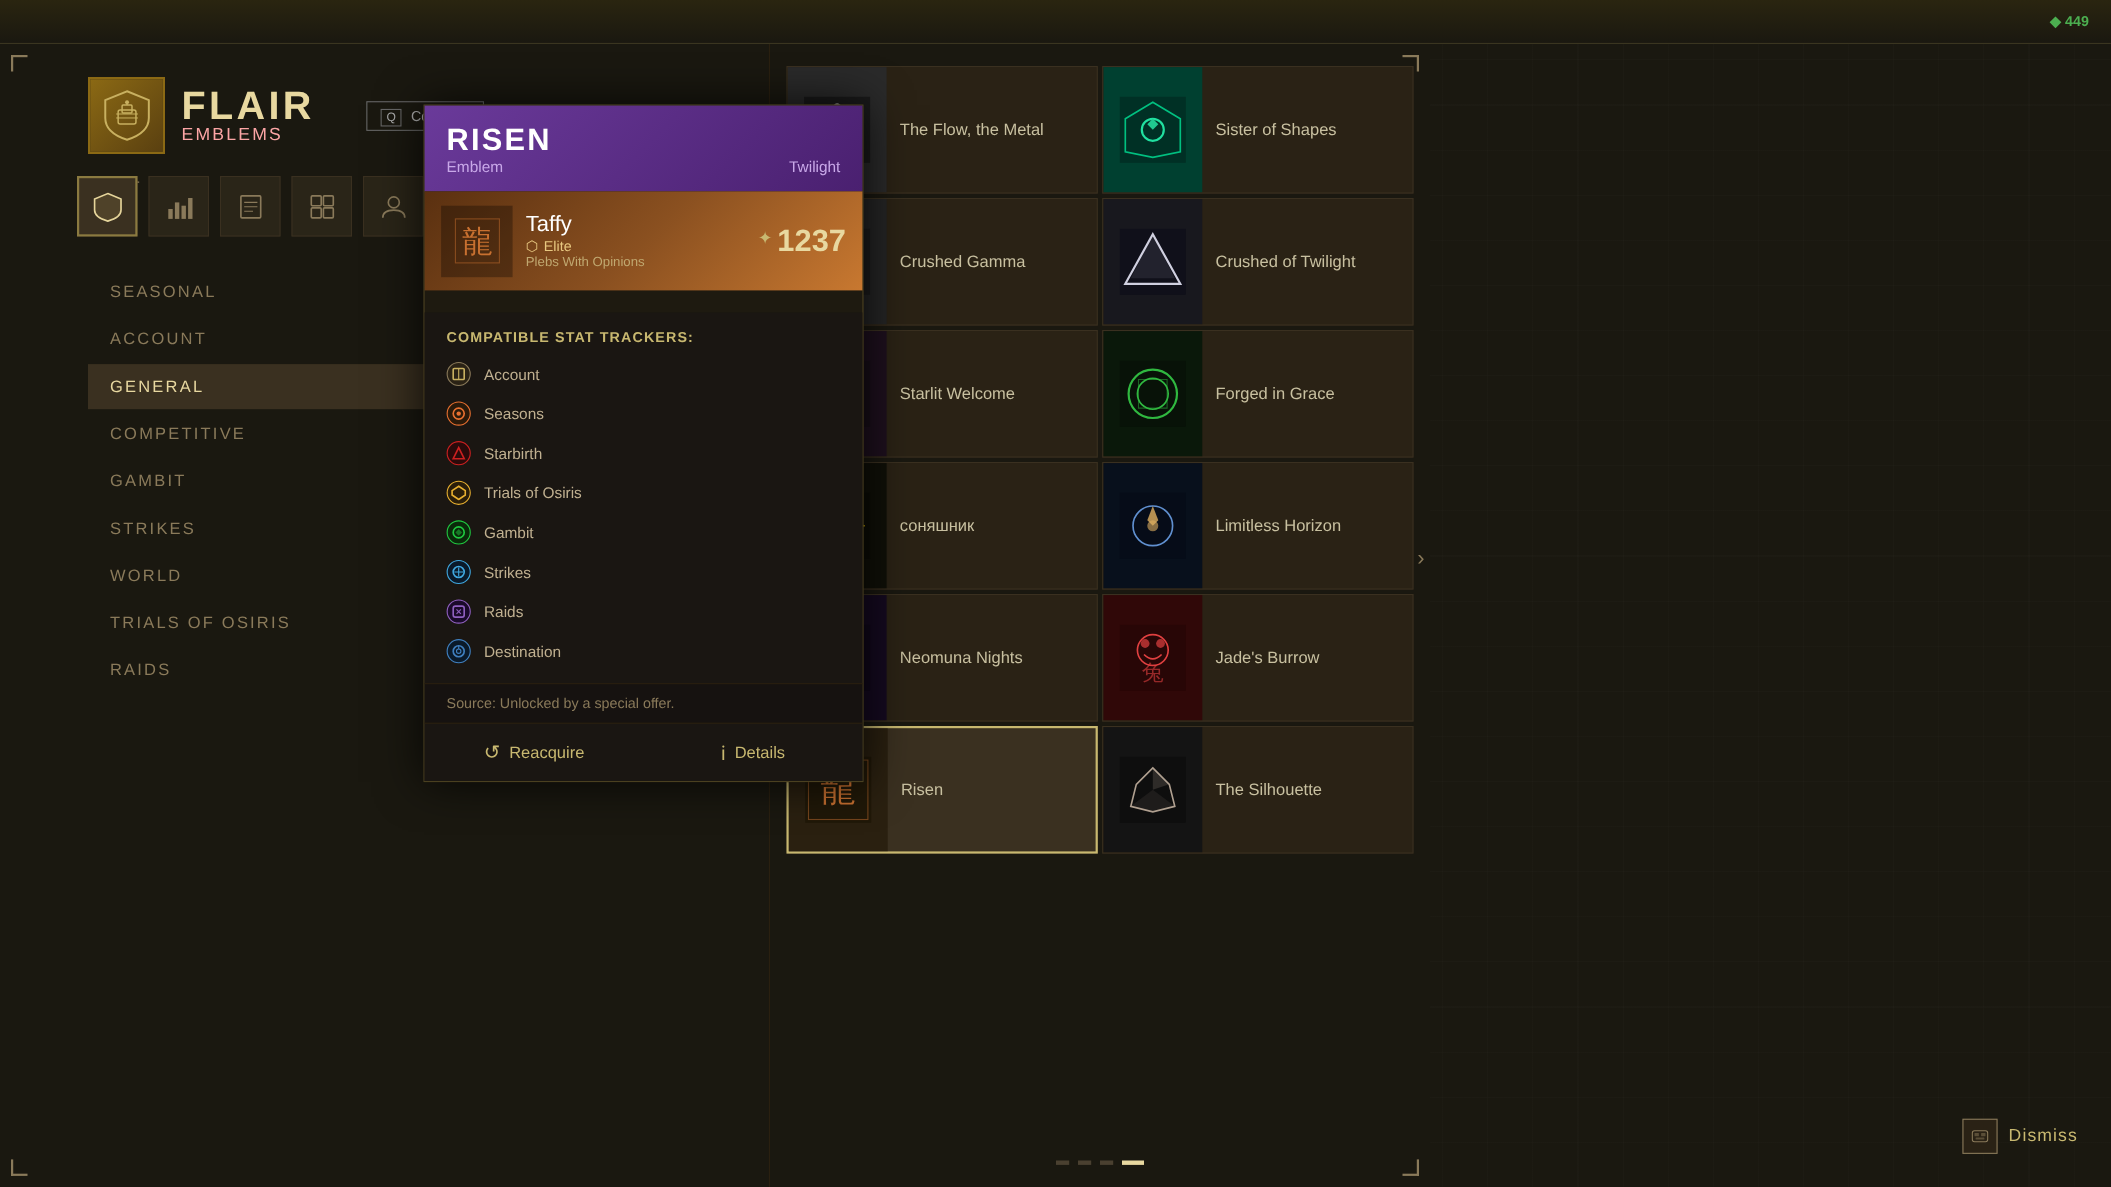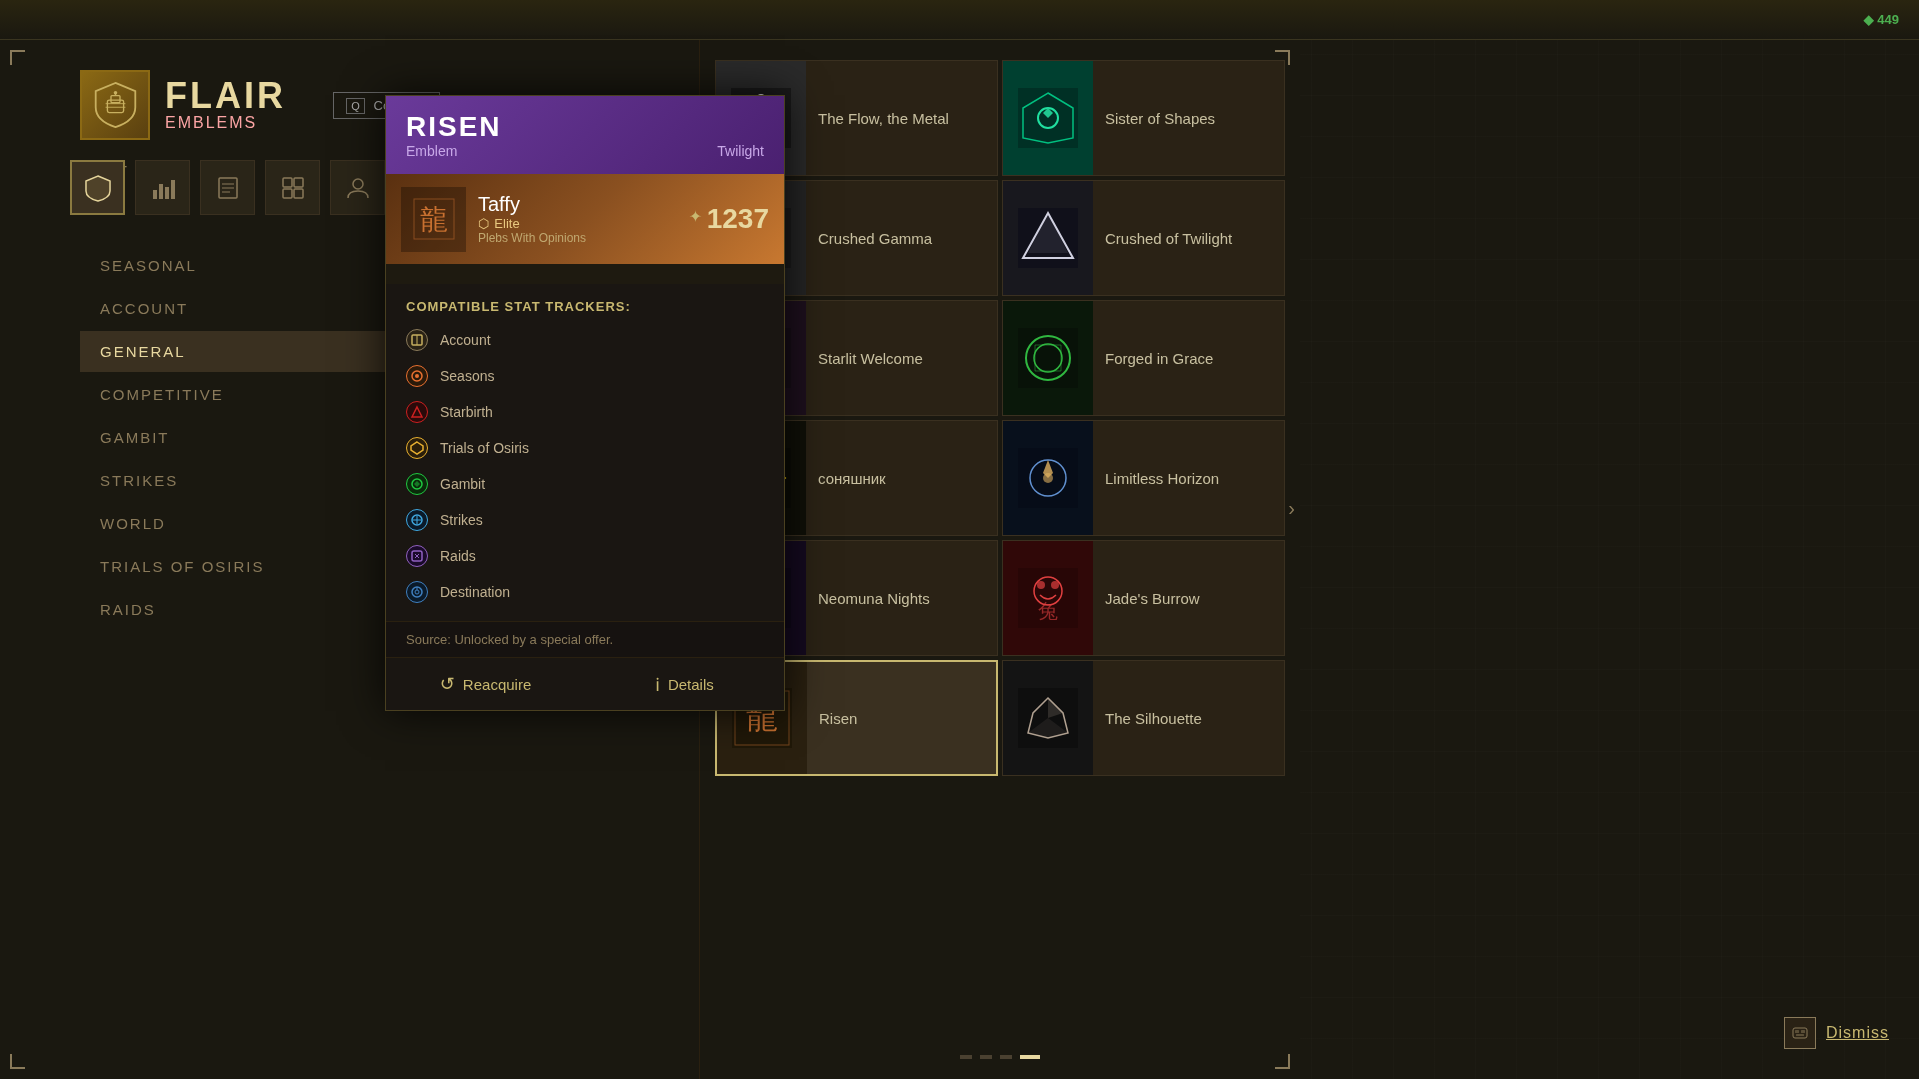--- a/index.html
+++ b/index.html
@@ -418,21 +418,20 @@
       position: absolute;
       bottom: 30px;
       right: 30px;
       display: flex;
       align-items: center;
       gap: 10px;
       cursor: pointer;
       color: #c8b870;
       font-size: 16px;
       letter-spacing: 1px;
-      text-decoration: underline;
     }
 
     .dismiss-icon {
       width: 32px;
       height: 32px;
       border: 1px solid #8a7a5a;
       background: #2a2215;
       display: flex;
       align-items: center;
       justify-content: center;

